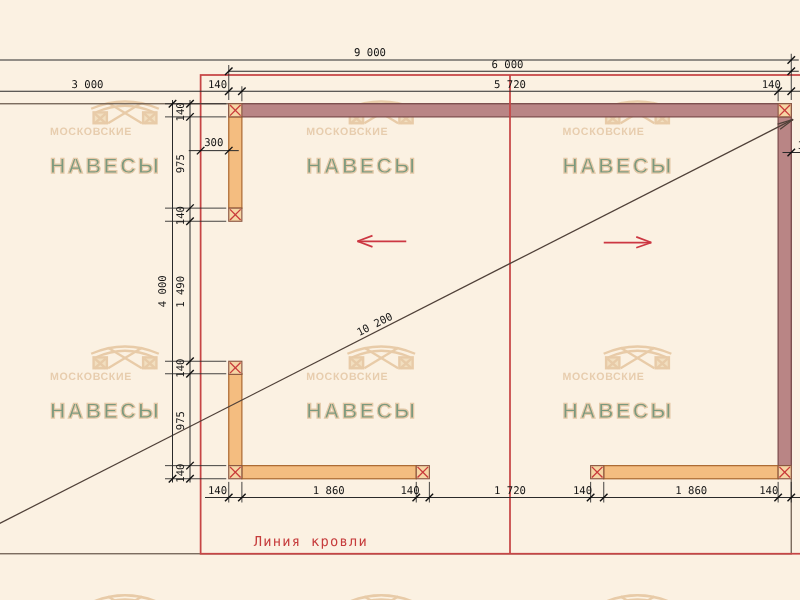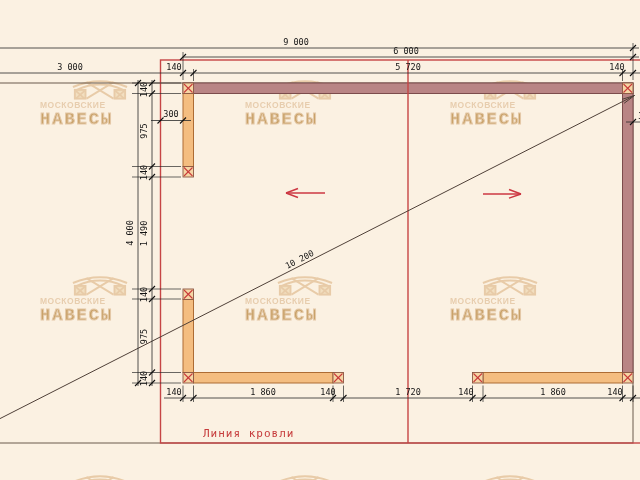--- a/index.html
+++ b/index.html
@@ -12,23 +12,23 @@
   .wm{
     position:absolute;width:120px;text-align:left;
     opacity:.55;pointer-events:none;line-height:1;
   }
   .wm .l1{
     display:block;margin-top:1px;
     font-family:"Liberation Sans", sans-serif;font-weight:bold;
     font-size:8.5px;letter-spacing:.5px;color:#d8b084;
   }
   .wm .l2{
-    display:block;margin-top:1px;
-    font-family:Liberation Mono, monospace;font-weight:bold;
-    font-size:17px;letter-spacing:2px;color:#a16207;
+    display:block;margin-top:14px;
+    font-family:Liberation Sans, sans-serif;font-weight:bold;
+    font-size:17px;letter-spacing:2px;color:#14532d;
     -webkit-text-stroke:1px #d2a878;
   }
   .wm svg{display:block;margin:0 auto;}
   
   svg.plan{position:absolute;left:0;top:0;}
   .outline{fill:none;stroke:#6a5a4d;stroke-width:1;}
   .redline{stroke:#c64545;stroke-width:1.4;fill:none;}
   .maroon{fill:#b98585;stroke:#7c4c4c;stroke-width:1;}
   .timber{fill:#f4bd80;stroke:#ad6c34;stroke-width:1;}
   .xbox{fill:#f6d5a4;stroke:#8a5540;stroke-width:.9;}

